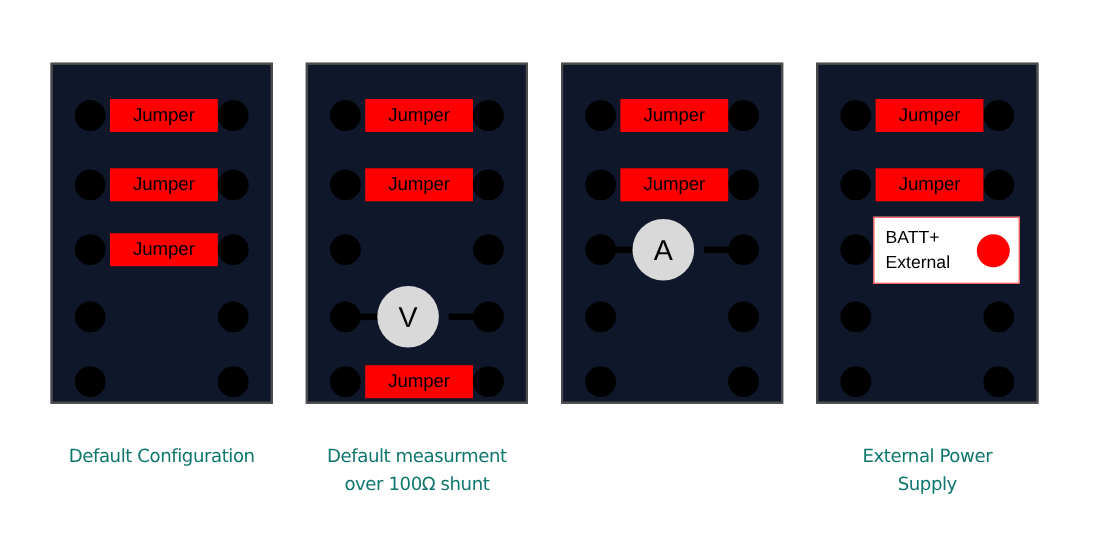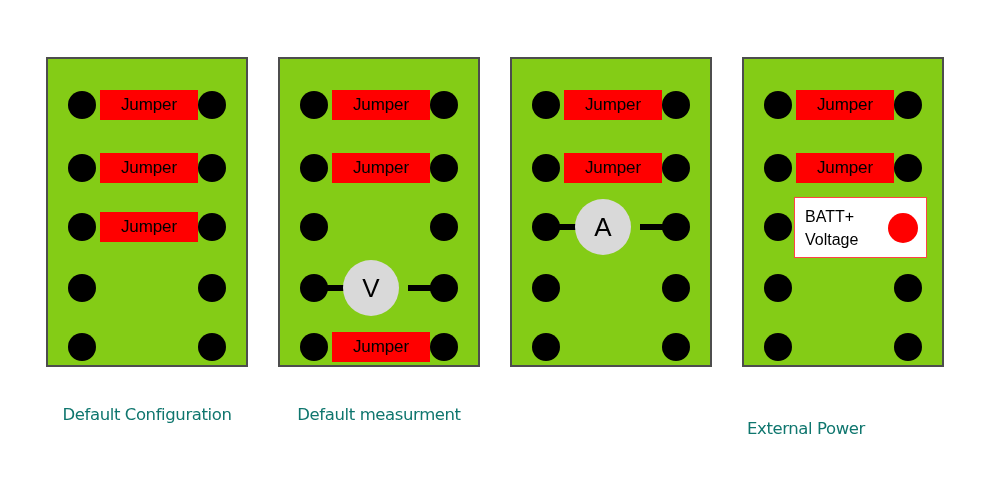--- a/index.html
+++ b/index.html
@@ -25,21 +25,21 @@
   }
 
   
   .panel {
     position: absolute;
     width: 202px;
     height: 310px;
     top: 57px;
     box-sizing: border-box;
     border: 2px solid #4d4d4d;
-    background: #84cc16;
+    background: #0f172a;
   }
 
   
   .row {
     position: absolute;
     left: 0;
     width: 198px;
     height: 56px;
     margin-top: -28px;
   }
@@ -194,20 +194,21 @@
         <div class="meter">V</div>
       </div>
       <div class="row" style="top: 288px;">
         <div class="pad left"></div>
         <div class="pad right"></div>
         <div class="jumper">Jumper</div>
       </div>
     </div>
     <div class="caption" style="left: 264px;">
       <div>Default measurment</div>
+      <div>over 100Ω shunt</div>
     </div>
     <div class="panel" style="left: 510px;">
       <div class="row" style="top: 46px;">
         <div class="pad left"></div>
         <div class="pad right"></div>
         <div class="jumper">Jumper</div>
       </div>
       <div class="row" style="top: 109px;">
         <div class="pad left"></div>
         <div class="pad right"></div>
@@ -241,30 +242,31 @@
         <div class="pad left"></div>
         <div class="pad right"></div>
         <div class="jumper">Jumper</div>
       </div>
       <div class="row" style="top: 168px;">
         <div class="pad left"></div>
         <div class="pad right"></div>
         <div class="battbox">
           <div class="txt">
             <div>BATT+</div>
-            <div>Voltage</div>
+            <div>External</div>
           </div>
           <div class="reddot"></div>
         </div>
       </div>
       <div class="row" style="top: 229px;">
         <div class="pad left"></div>
         <div class="pad right"></div>
       </div>
       <div class="row" style="top: 288px;">
         <div class="pad left"></div>
         <div class="pad right"></div>
       </div>
     </div>
-    <div class="caption" style="left: 691px; margin-top: 14px;">
+    <div class="caption" style="left: 728px;">
       <div>External Power</div>
+      <div>Supply</div>
     </div>
   </div>
 
 </body></html>

